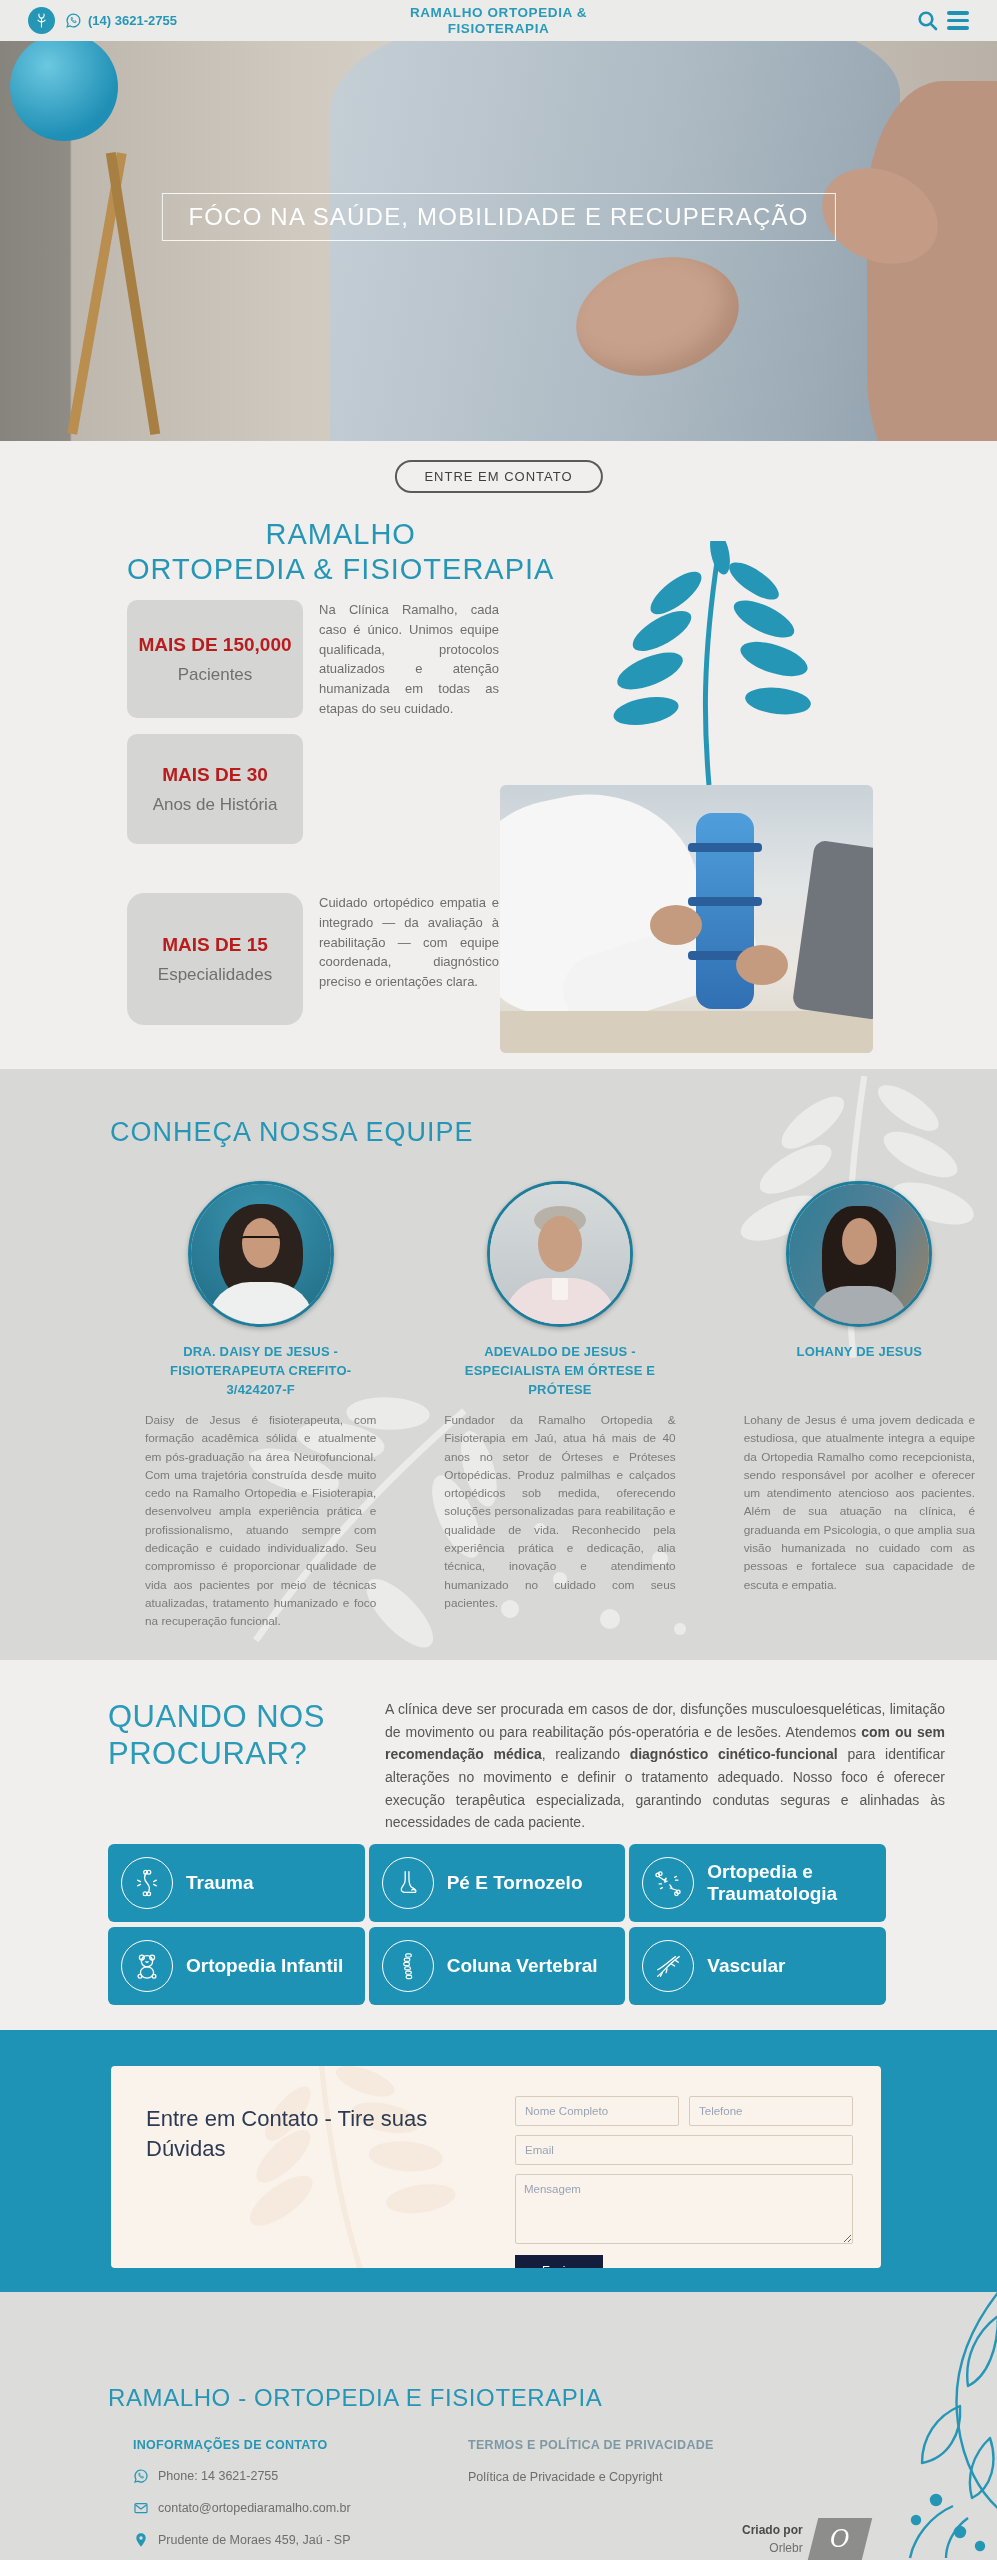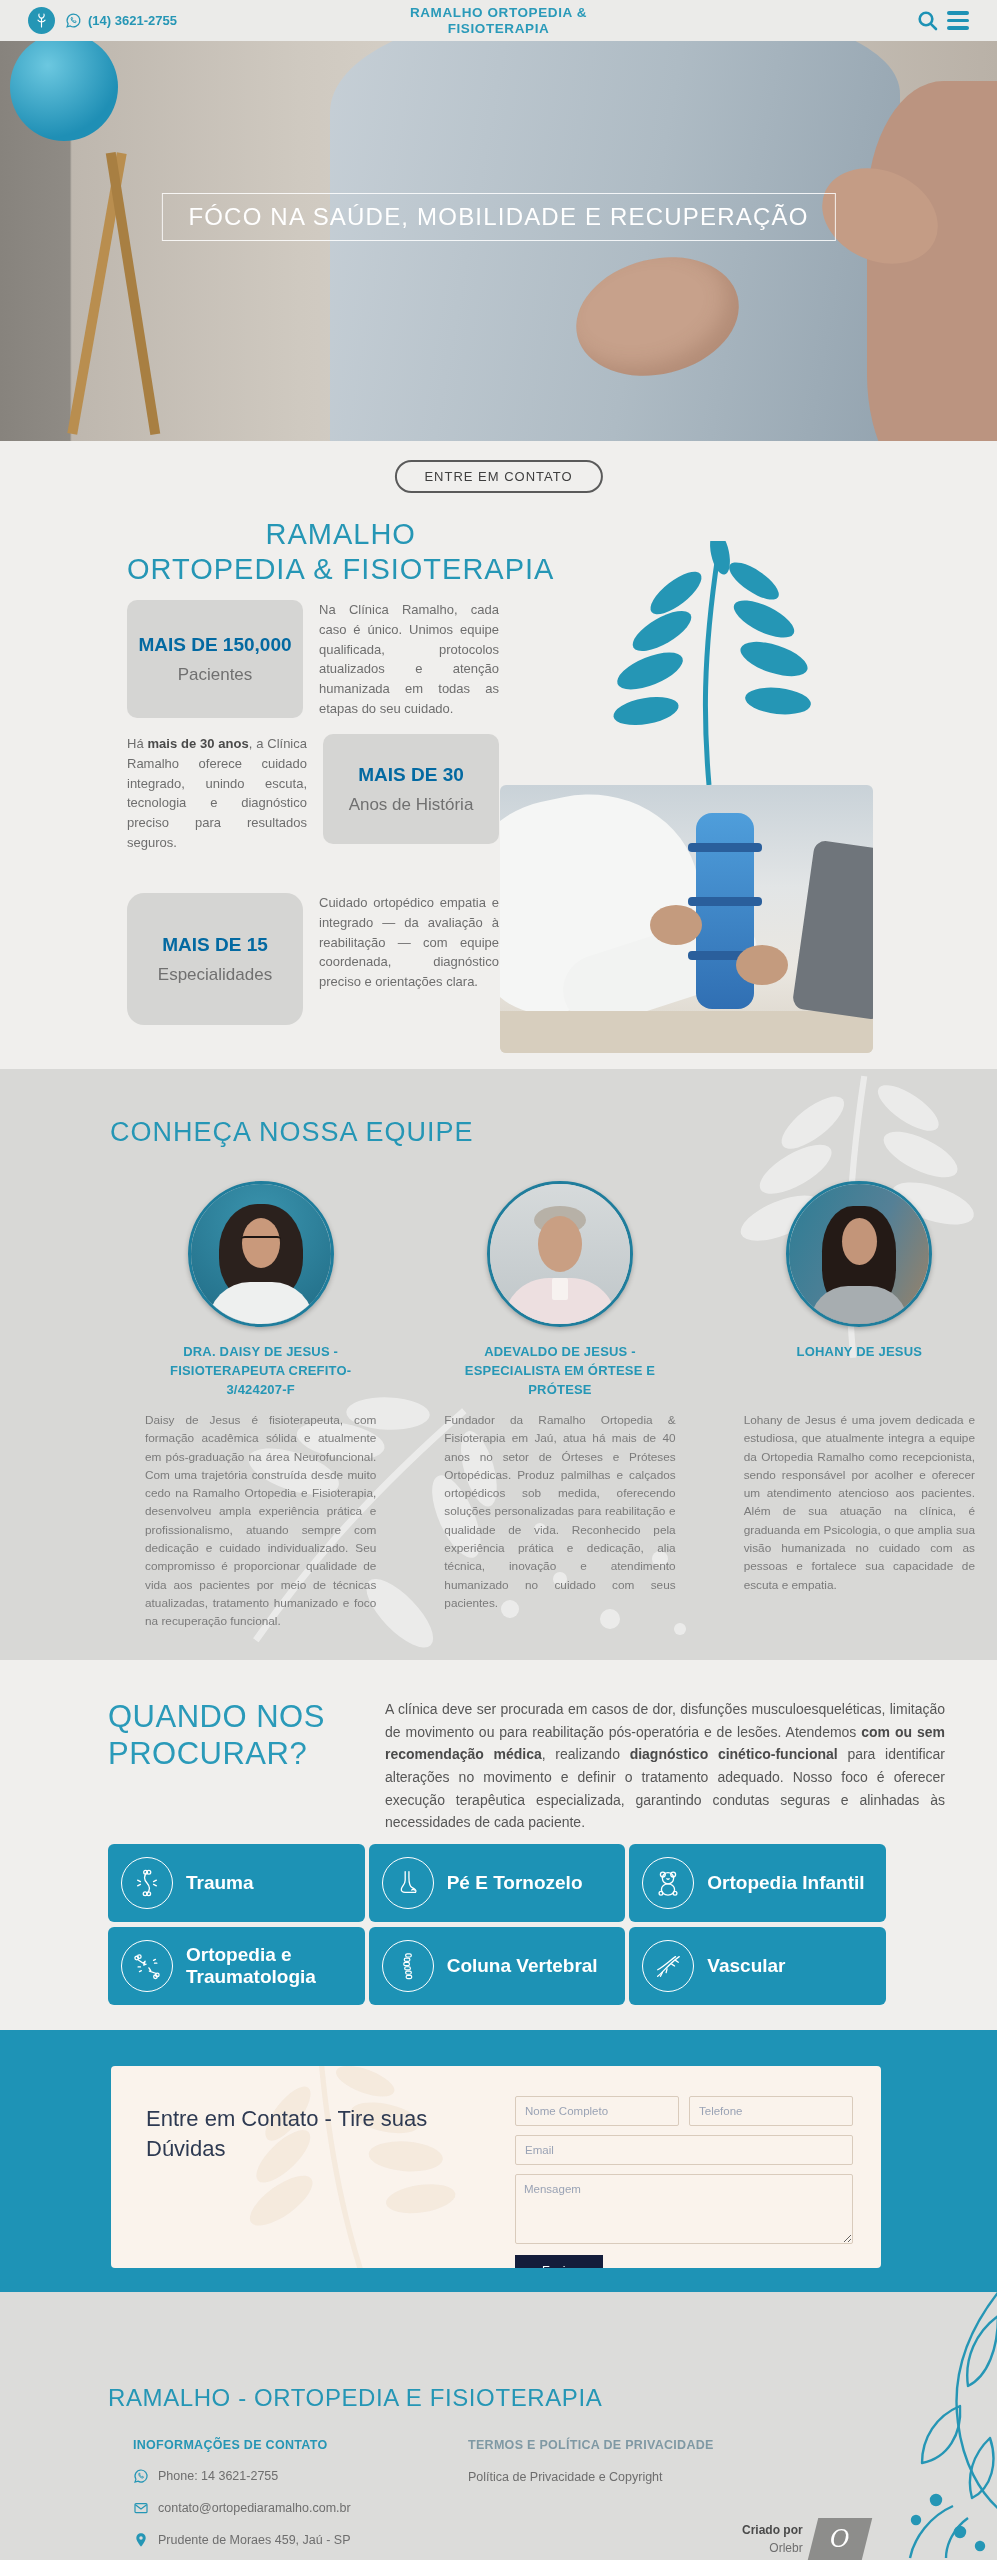--- a/index.html
+++ b/index.html
@@ -56,21 +56,21 @@
     background:transparent; border:2px solid #5a5a5a; border-radius:20px;
     padding:7px 28px; font-family:inherit; font-size:13px; letter-spacing:1px;
     color:#3f3f3f; cursor:pointer; }
   .about-title { position:absolute; left:127px; top:76px; color:#2596b5;
     font-size:29px; font-weight:500; letter-spacing:1px; line-height:1.2;text-align:center; }
   .stat-row { position:absolute; left:127px; display:flex; gap:16px; width:372px; }
   .stat-row.r1 { top:159px; }  .stat-row.r2 { top:293px; }  .stat-row.r3 { top:452px; }
   .stat-card { background:#d5d5d3; border-radius:10px; width:176px;
     display:flex; flex-direction:column; align-items:center; justify-content:center; gap:9px; }
   .r1 .stat-card { height:118px; } .r2 .stat-card { height:110px; } .r3 .stat-card { height:132px;border-radius:17px; }
-  .stat-value { color:#0369a1; font-weight:700; font-size:19px; text-align:center; }
+  .stat-value { color:#b91c1c; font-weight:700; font-size:19px; text-align:center; }
   .stat-label { color:#707070; font-size:17px; }
   .stat-par { width:180px; font-size:13px; color:#6e6e6e; line-height:1.52; text-align:justify; }
   .about-leaf { position:absolute; left:588px; top:100px; }
   .about-photo { position:absolute; left:500px; top:344px; width:373px; height:268px;
     border-radius:6px; overflow:hidden;
     background:linear-gradient(180deg,#c9d2d8 0%,#e2e5e6 38%,#eae7e1 68%,#d9d2c6 100%); }
   .ph-shirt { position:absolute; left:-30px; top:10px; width:230px; height:210px;
     background:#f5f6f5; border-radius:40% 50% 40% 30%; transform:rotate(-12deg); }
   .ph-arm { position:absolute; left:60px; top:150px; width:200px; height:70px;
     background:#f2f3f2; border-radius:35px; transform:rotate(-18deg); }
@@ -220,21 +220,20 @@
 
   <div class="stat-row r1">
     <div class="stat-card">
       <div class="stat-value">MAIS DE 150,000</div>
       <div class="stat-label">Pacientes</div>
     </div>
     <p class="stat-par">Na Clínica Ramalho, cada caso é único. Unimos equipe qualificada, protocolos atualizados e atenção humanizada em todas as etapas do seu cuidado.</p>
   </div>
 
   <div class="stat-row r2">
-    <p class="stat-par">Há <b>mais de 30 anos</b>, a Clínica Ramalho oferece cuidado integrado, unindo escuta, tecnologia e diagnóstico preciso para resultados seguros.</p>
     <div class="stat-card">
       <div class="stat-value">MAIS DE 30</div>
       <div class="stat-label">Anos de História</div>
     </div>
   </div>
 
   <div class="stat-row r3">
     <div class="stat-card">
       <div class="stat-value">MAIS DE 15</div>
       <div class="stat-label">Especialidades</div>
@@ -374,45 +373,45 @@
       <div class="spec-icon">
         <svg width="30" height="30" viewBox="0 0 32 32" fill="none" stroke="#fff" stroke-width="1.4" stroke-linecap="round" stroke-linejoin="round">
           <path d="M13 4 L13 13 C13 17 10 19 9 22 C8.3 24.5 10 26 13 26 L24 26 C25.5 24 23.5 22.6 20.5 21 C17.5 19.4 17 15 17 10 L17 4"></path>
           <path d="M20 23.5 c.8-.8 2-.8 2.8 0"></path>
         </svg>
       </div>
       <div class="spec-label">Pé E Tornozelo</div>
     </div>
     <div class="spec-card">
       <div class="spec-icon">
+        <svg width="30" height="30" viewBox="0 0 32 32" fill="none" stroke="#fff" stroke-width="1.4" stroke-linecap="round" stroke-linejoin="round">
+          <path d="M6 9 L12 13 L14 11 L12.5 15 L15 14"></path>
+          <path d="M18 18 L20 21 L18.5 21.5 L26 24"></path>
+          <circle cx="5" cy="7.5" r="1.9"></circle>
+            <circle cx="7.8" cy="6" r="1.9"></circle>
+          <circle cx="27" cy="25.5" r="1.9"></circle>
+            <circle cx="25" cy="27.5" r="1.9"></circle>
+          <path d="M10 21 l-2 1 M9 17 l-2.5 0 M23 10 l2-1 M24 13 l2.5 0"></path>
+        </svg>
+      </div>
+      <div class="spec-label">Ortopedia e Traumatologia</div>
+    </div>
+    <div class="spec-card">
+      <div class="spec-icon">
         <svg width="30" height="30" viewBox="0 0 32 32" fill="none" stroke="#fff" stroke-width="1.4" stroke-linecap="round">
           <circle cx="10.5" cy="7" r="2.6"></circle>
             <circle cx="21.5" cy="7" r="2.6"></circle>
           <circle cx="16" cy="11" r="6"></circle>
           <ellipse cx="16" cy="23" rx="7" ry="6"></ellipse>
           <circle cx="8.5" cy="27" r="2"></circle>
             <circle cx="23.5" cy="27" r="2"></circle>
           <path d="M14.8 11.5 a1.6 1.2 0 0 0 2.4 0"></path>
         </svg>
       </div>
       <div class="spec-label">Ortopedia Infantil</div>
-    </div>
-    <div class="spec-card">
-      <div class="spec-icon">
-        <svg width="30" height="30" viewBox="0 0 32 32" fill="none" stroke="#fff" stroke-width="1.4" stroke-linecap="round" stroke-linejoin="round">
-          <path d="M6 9 L12 13 L14 11 L12.5 15 L15 14"></path>
-          <path d="M18 18 L20 21 L18.5 21.5 L26 24"></path>
-          <circle cx="5" cy="7.5" r="1.9"></circle>
-            <circle cx="7.8" cy="6" r="1.9"></circle>
-          <circle cx="27" cy="25.5" r="1.9"></circle>
-            <circle cx="25" cy="27.5" r="1.9"></circle>
-          <path d="M10 21 l-2 1 M9 17 l-2.5 0 M23 10 l2-1 M24 13 l2.5 0"></path>
-        </svg>
-      </div>
-      <div class="spec-label">Ortopedia e Traumatologia</div>
     </div>
     <div class="spec-card">
       <div class="spec-icon">
         <svg width="30" height="30" viewBox="0 0 32 32" fill="none" stroke="#fff" stroke-width="1.3" stroke-linecap="round">
           <rect x="13.5" y="3" width="6" height="3.4" rx="1.6"></rect>
           <rect x="12" y="7.6" width="6" height="3.4" rx="1.6"></rect>
           <rect x="11.5" y="12.2" width="6" height="3.4" rx="1.6"></rect>
           <rect x="12.5" y="16.8" width="6" height="3.4" rx="1.6"></rect>
           <rect x="13.5" y="21.4" width="6" height="3.4" rx="1.6"></rect>
           <rect x="14" y="26" width="6" height="3.4" rx="1.6"></rect>

